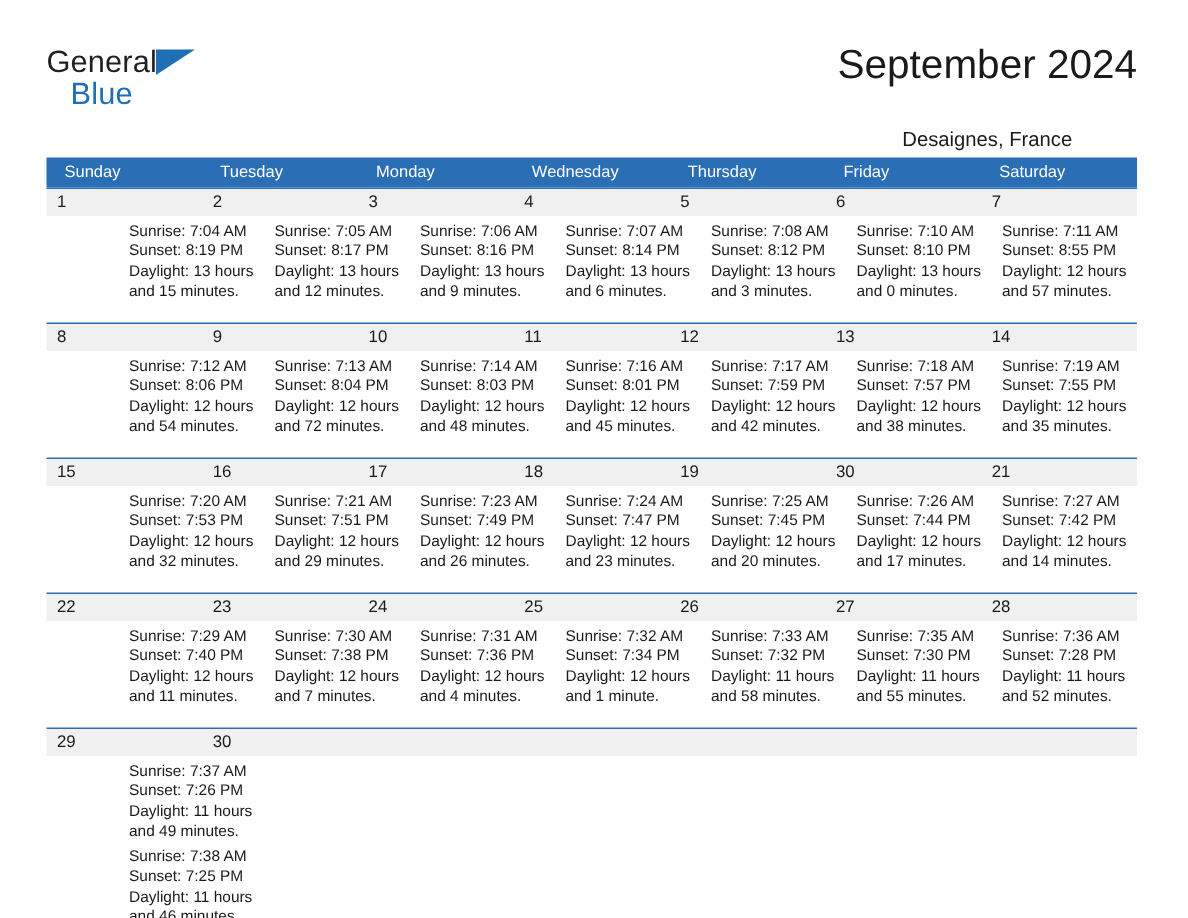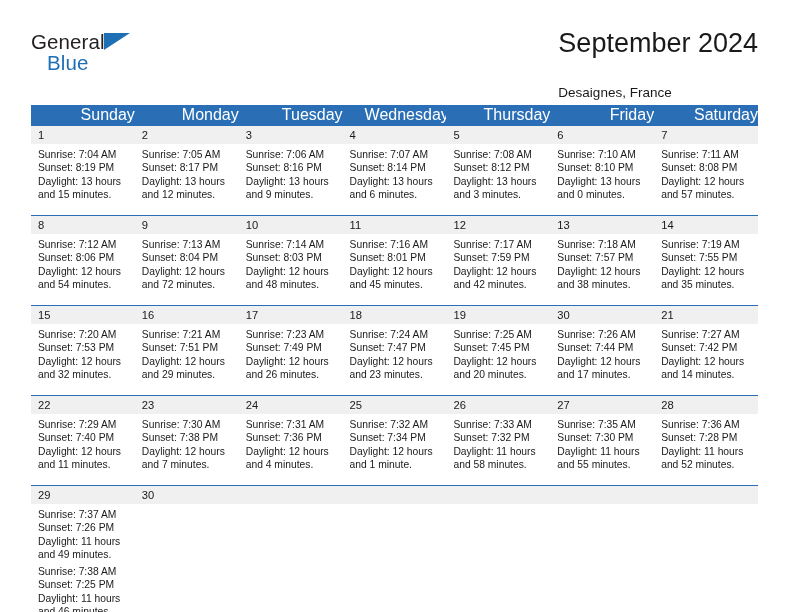--- a/index.html
+++ b/index.html
@@ -58,21 +58,21 @@
     top: 3px;
     width: 0;
     height: 0;
     border-left: 26px solid #1f6fb5;
     border-bottom: 17px solid transparent;
   }
   .title-wrap {
     position: absolute;
     right: 0;
     top: 0;
-    text-align: left;
+    text-align: center;
   }
   .cal-title {
     font-size: 27px;
     font-weight: normal;
     color: #1a1a1a;
     line-height: 34px;
     white-space: nowrap;
   }
   .cal-subtitle {
     font-size: 13.5px;
@@ -90,44 +90,44 @@
     width: 727px;
   }
   .dow-row {
     display: flex;
     background: #2a6fb5;
     height: 20px;
   }
   .dow {
     flex: 1 1 0;
     color: #ffffff;
-    font-size: 16px;
+    font-size: 11px;
     line-height: 20px;
-    padding-left: 22px;
+    padding-left: 12px;
     box-sizing: border-box;
     white-space: nowrap;
     overflow: hidden;
-    text-align: right;
   }
   .week {
     display: block;
     border-top: 1px solid #2a6fb5;
   }
   .week:first-of-type {
     border-top: none;
   }
   .week-daynums {
     display: flex;
     background: #f0f0f0;
     height: 18px;
   }
   .week-bodies {
     display: flex;
     background: #ffffff;
     height: 71px;
+    margin-left: 48px;
   }
   .daynum-cell {
     flex: 1 1 0;
     box-sizing: border-box;
     padding-left: 7px;
     font-size: 11.2px;
     line-height: 18px;
     color: #1a1a1a;
   }
   .body-cell {
@@ -163,22 +163,22 @@
       <div class="cal-title">September 2024</div>
       <div class="cal-subtitle">Desaignes, France</div>
     </div>
 
   </div>
 
   <div class="calendar">
 
     <div class="dow-row">
       <div class="dow">Sunday</div>
+      <div class="dow">Tuesday</div>
       <div class="dow">Monday</div>
-      <div class="dow">Tuesday</div>
       <div class="dow">Wednesday</div>
       <div class="dow">Thursday</div>
       <div class="dow">Friday</div>
       <div class="dow">Saturday</div>
     </div>
 
     <div class="week">
       <div class="week-daynums">
         <div class="daynum-cell">1</div>
         <div class="daynum-cell">2</div>
@@ -220,21 +220,21 @@
           <div class="info-line">and 3 minutes.</div>
         </div>
         <div class="body-cell">
           <div class="info-line">Sunrise: 7:10 AM</div>
           <div class="info-line">Sunset: 8:10 PM</div>
           <div class="info-line">Daylight: 13 hours</div>
           <div class="info-line">and 0 minutes.</div>
         </div>
         <div class="body-cell">
           <div class="info-line">Sunrise: 7:11 AM</div>
-          <div class="info-line">Sunset: 8:08 PM</div>
+          <div class="info-line">Sunset: 8:55 PM</div>
           <div class="info-line">Daylight: 12 hours</div>
           <div class="info-line">and 57 minutes.</div>
         </div>
       </div>
     </div>
 
     <div class="week">
       <div class="week-daynums">
         <div class="daynum-cell">8</div>
         <div class="daynum-cell">9</div>

